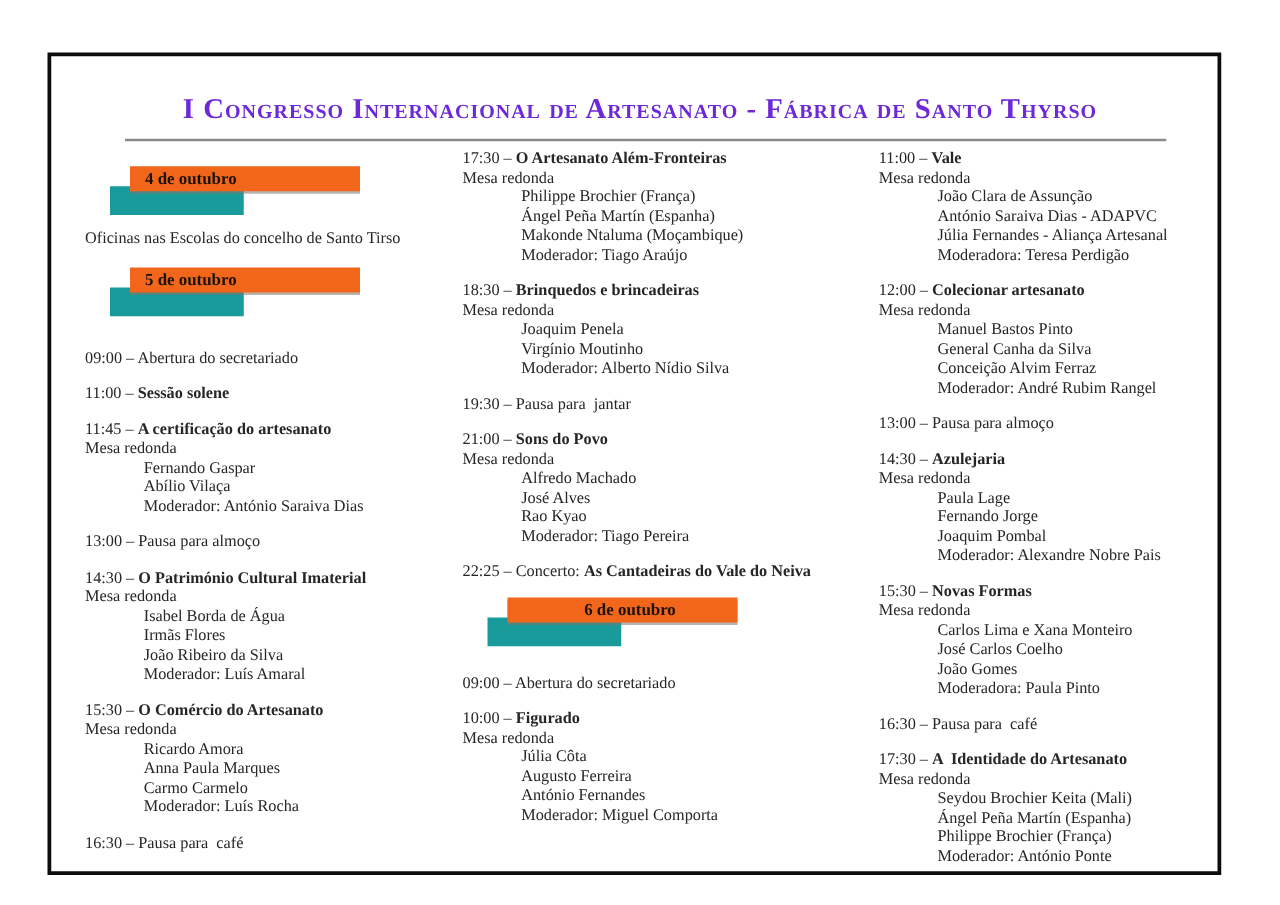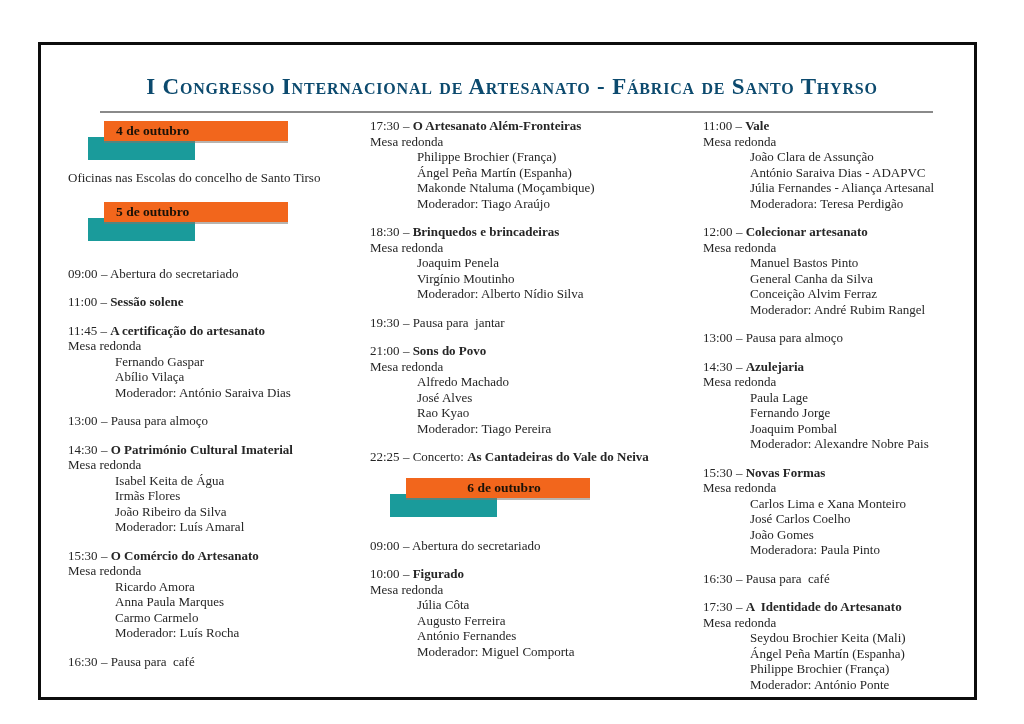--- a/index.html
+++ b/index.html
@@ -8,28 +8,28 @@
     font-family:"Liberation Serif","DejaVu Serif",serif;
     color:#242424;overflow:hidden;
   }
   .frame{
     position:absolute;left:38px;top:42px;width:933px;height:652px;
     border:3px solid #0d0d0d;background:#ffffff;
   }
   .page-title{
     position:absolute;left:42px;top:74px;width:940px;text-align:center;
     font-variant:small-caps;font-weight:bold;font-size:23px;
-    letter-spacing:0.8px;color:#0c4a6e;white-space:pre;
+    letter-spacing:0.8px;color:#6d28d9;white-space:pre;
   }
   .title-underline{
     position:absolute;left:100px;top:111px;width:833px;height:2px;
     background:#8a8a8a;
   }
   .column{position:absolute;font-size:13px;line-height:15.5px;color:#262626;}
-  #col1{left:68px;top:121px;width:300px;}
+  #col1{left:68px;top:133px;width:300px;}
   #col2{left:370px;top:118px;width:312px;}
   #col3{left:703px;top:118px;width:272px;}
   .block{margin-bottom:13px;}
   .banner{position:relative;height:40px;margin-bottom:12px;}
   .banner .orange{
     position:absolute;left:36px;top:0;width:184px;height:20px;
     background:#F2661C;z-index:2;box-shadow:0 2px 0 rgba(125,118,110,0.55);
   }
   .banner .teal{
     position:absolute;left:20px;top:16px;width:107px;height:23px;
@@ -84,21 +84,21 @@
           <div class="participant">Moderador: António Saraiva Dias</div>
         </div>
       </div>
       <div class="session block">
         <div class="line"><span class="time">13:00</span><span class="sep"> – </span><span class="title">Pausa para almoço</span></div>
       </div>
       <div class="session block">
         <div class="line"><span class="time">14:30</span><span class="sep"> – </span><span class="title bold">O Património Cultural Imaterial</span></div>
         <div class="mesa">Mesa redonda</div>
         <div class="participants">
-          <div class="participant">Isabel Keita de Água</div>
+          <div class="participant">Isabel Borda de Água</div>
           <div class="participant">Irmãs Flores</div>
           <div class="participant">João Ribeiro da Silva</div>
           <div class="participant">Moderador: Luís Amaral</div>
         </div>
       </div>
       <div class="session block">
         <div class="line"><span class="time">15:30</span><span class="sep"> – </span><span class="title bold">O Comércio do Artesanato</span></div>
         <div class="mesa">Mesa redonda</div>
         <div class="participants">
           <div class="participant">Ricardo Amora</div>

